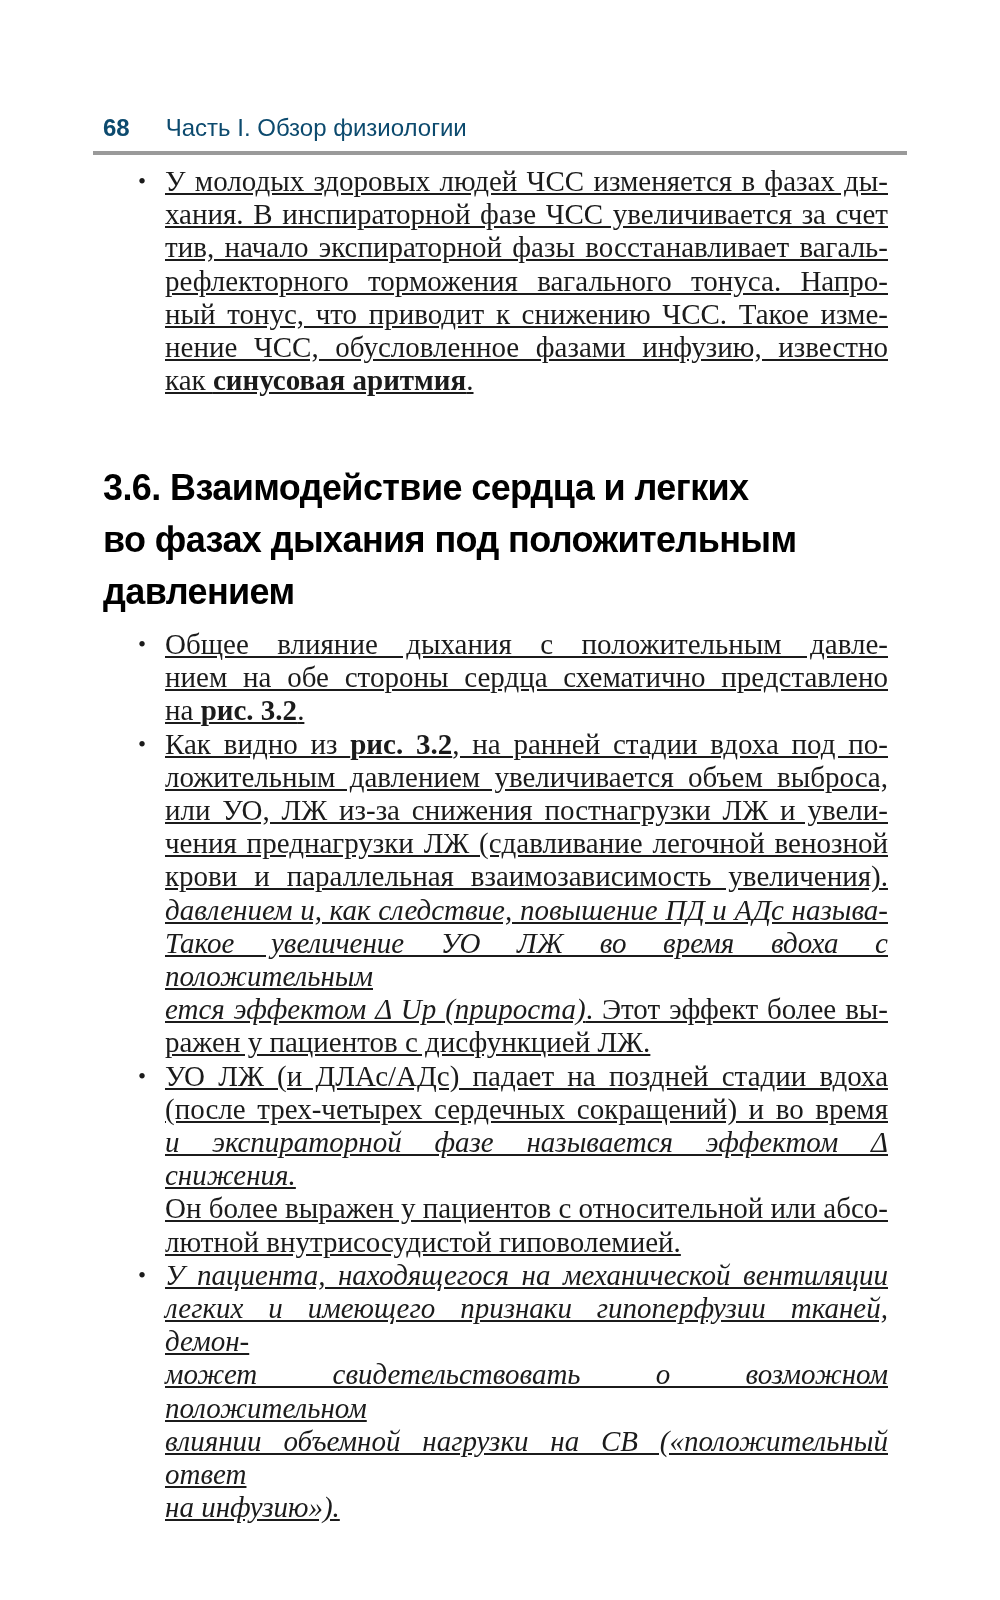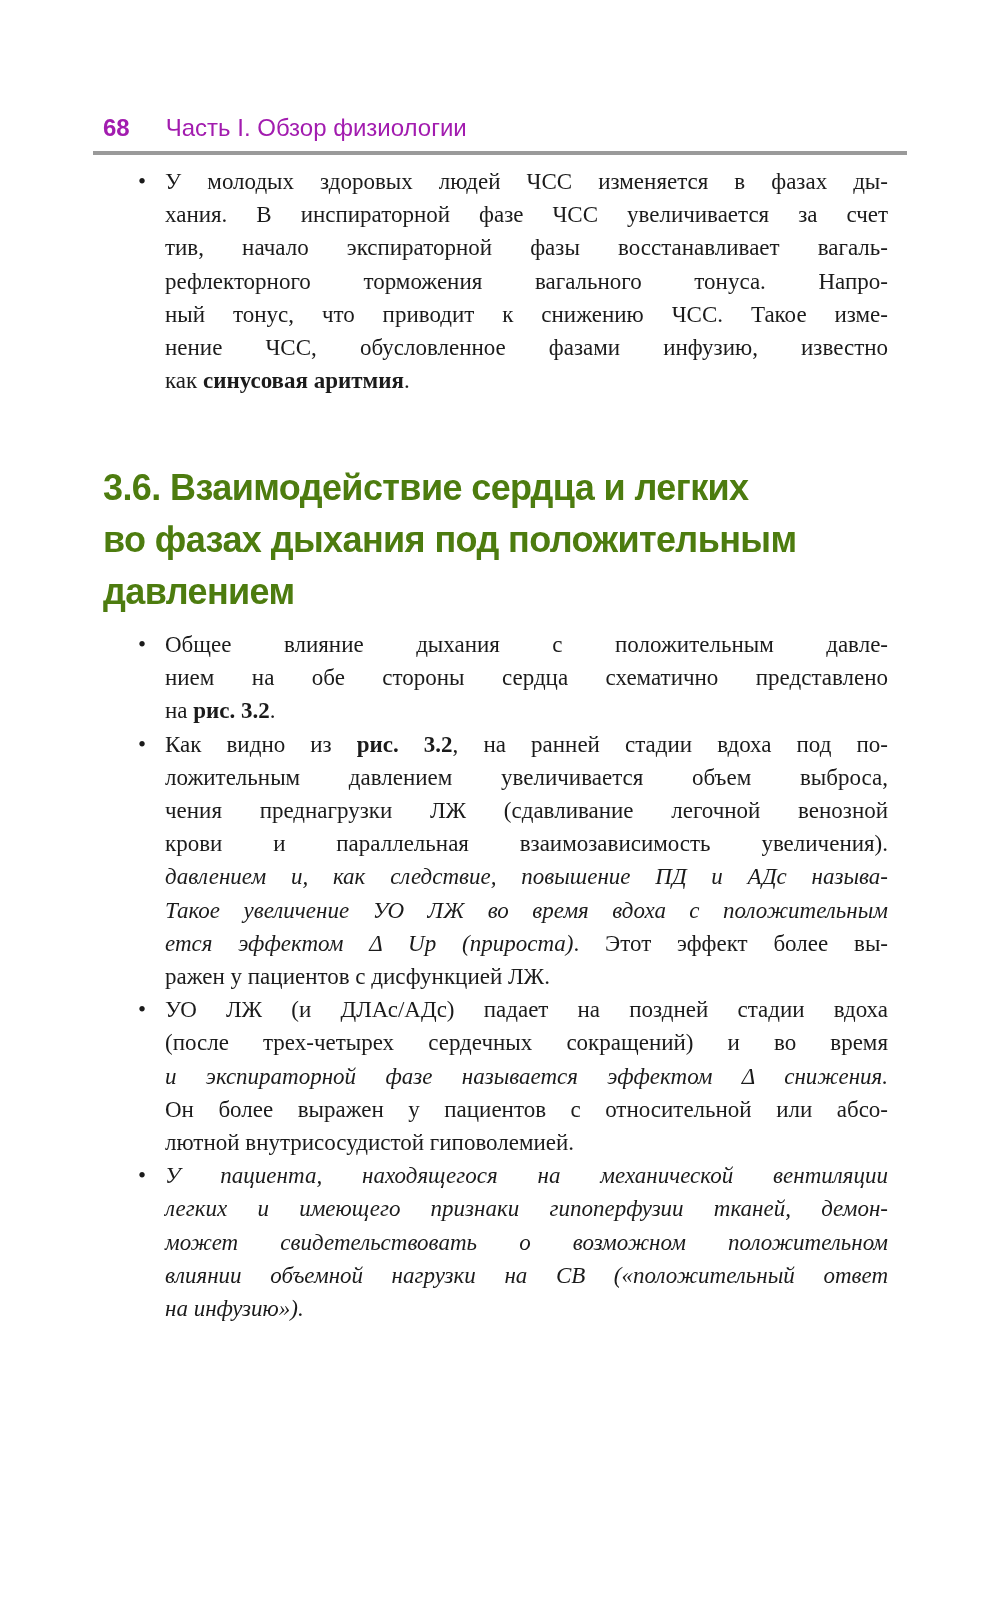--- a/index.html
+++ b/index.html
@@ -16,21 +16,21 @@
   
   .running-header {
     position: absolute;
     left: 103px;
     top: 114px;
     display: flex;
     align-items: baseline;
     gap: 36px;
     font-family: "Liberation Sans", "DejaVu Sans", sans-serif;
     font-size: 24px;
-    color: #a21caf;
+    color: #0c4a6e;
     white-space: nowrap;
   }
   .page-num { font-weight: 700; }
   .header-rule {
     position: absolute;
     left: 93px;
     top: 151px;
     width: 814px;
     height: 4px;
     background: #9a9a9a;
@@ -45,41 +45,42 @@
   .list-bottom { top: 628px; }
   .para { position: relative; }
   .bullet {
     position: absolute;
     left: -27px;
     top: 0;
     font-size: 23px;
     line-height: 33.2px;
   }
   .line {
-    font-size: 23px;
+    font-size: 29px;
     line-height: 33.2px;
     text-align: justify;
     text-align-last: justify;
     white-space: normal;
+    text-decoration: underline;
   }
   .line.last { text-align: left; text-align-last: left; }
   .run.b { font-weight: 700; }
   .run.i { font-style: italic; }
   
   .section-heading {
     position: absolute;
     left: 103px;
     top: 462px;
     width: 830px;
     font-family: "Liberation Sans", "DejaVu Sans", sans-serif;
     font-weight: 700;
     font-size: 36px;
     line-height: 52px;
     letter-spacing: -0.6px;
-    color: #4d7c0f;
+    color: #000000;
   }
 </style>
 </head>
 <body>
 
 <div class="page">
 
   <div class="running-header">
     <span class="page-num">68</span>
     <span class="chapter">Часть I. Обзор физиологии</span>
@@ -110,20 +111,21 @@
       <div class="para">
         <span class="bullet">•</span>
         <div class="line"><span class="run n">Общее влияние дыхания с положительным давле-</span></div>
         <div class="line"><span class="run n">нием на обе стороны сердца схематично представлено</span></div>
         <div class="line last"><span class="run n">на </span><span class="run b">рис. 3.2</span><span class="run n">.</span></div>
       </div>
       <div class="para">
         <span class="bullet">•</span>
         <div class="line"><span class="run n">Как видно из </span><span class="run b">рис. 3.2</span><span class="run n">, на ранней стадии вдоха под по-</span></div>
         <div class="line"><span class="run n">ложительным давлением увеличивается объем выброса,</span></div>
+        <div class="line"><span class="run n">или УО, ЛЖ из-за снижения постнагрузки ЛЖ и увели-</span></div>
         <div class="line"><span class="run n">чения преднагрузки ЛЖ (сдавливание легочной венозной</span></div>
         <div class="line"><span class="run n">крови и параллельная взаимозависимость увеличения).</span></div>
         <div class="line"><span class="run i">давлением и, как следствие, повышение ПД и АДс называ-</span></div>
         <div class="line"><span class="run i">Такое увеличение УО ЛЖ во время вдоха с положительным</span></div>
         <div class="line"><span class="run i">ется эффектом Δ Up (прироста)</span><span class="run n">. Этот эффект более вы-</span></div>
         <div class="line last"><span class="run n">ражен у пациентов с дисфункцией ЛЖ.</span></div>
       </div>
       <div class="para">
         <span class="bullet">•</span>
         <div class="line"><span class="run n">УО ЛЖ (и ДЛАс/АДс) падает на поздней стадии вдоха</span></div>

